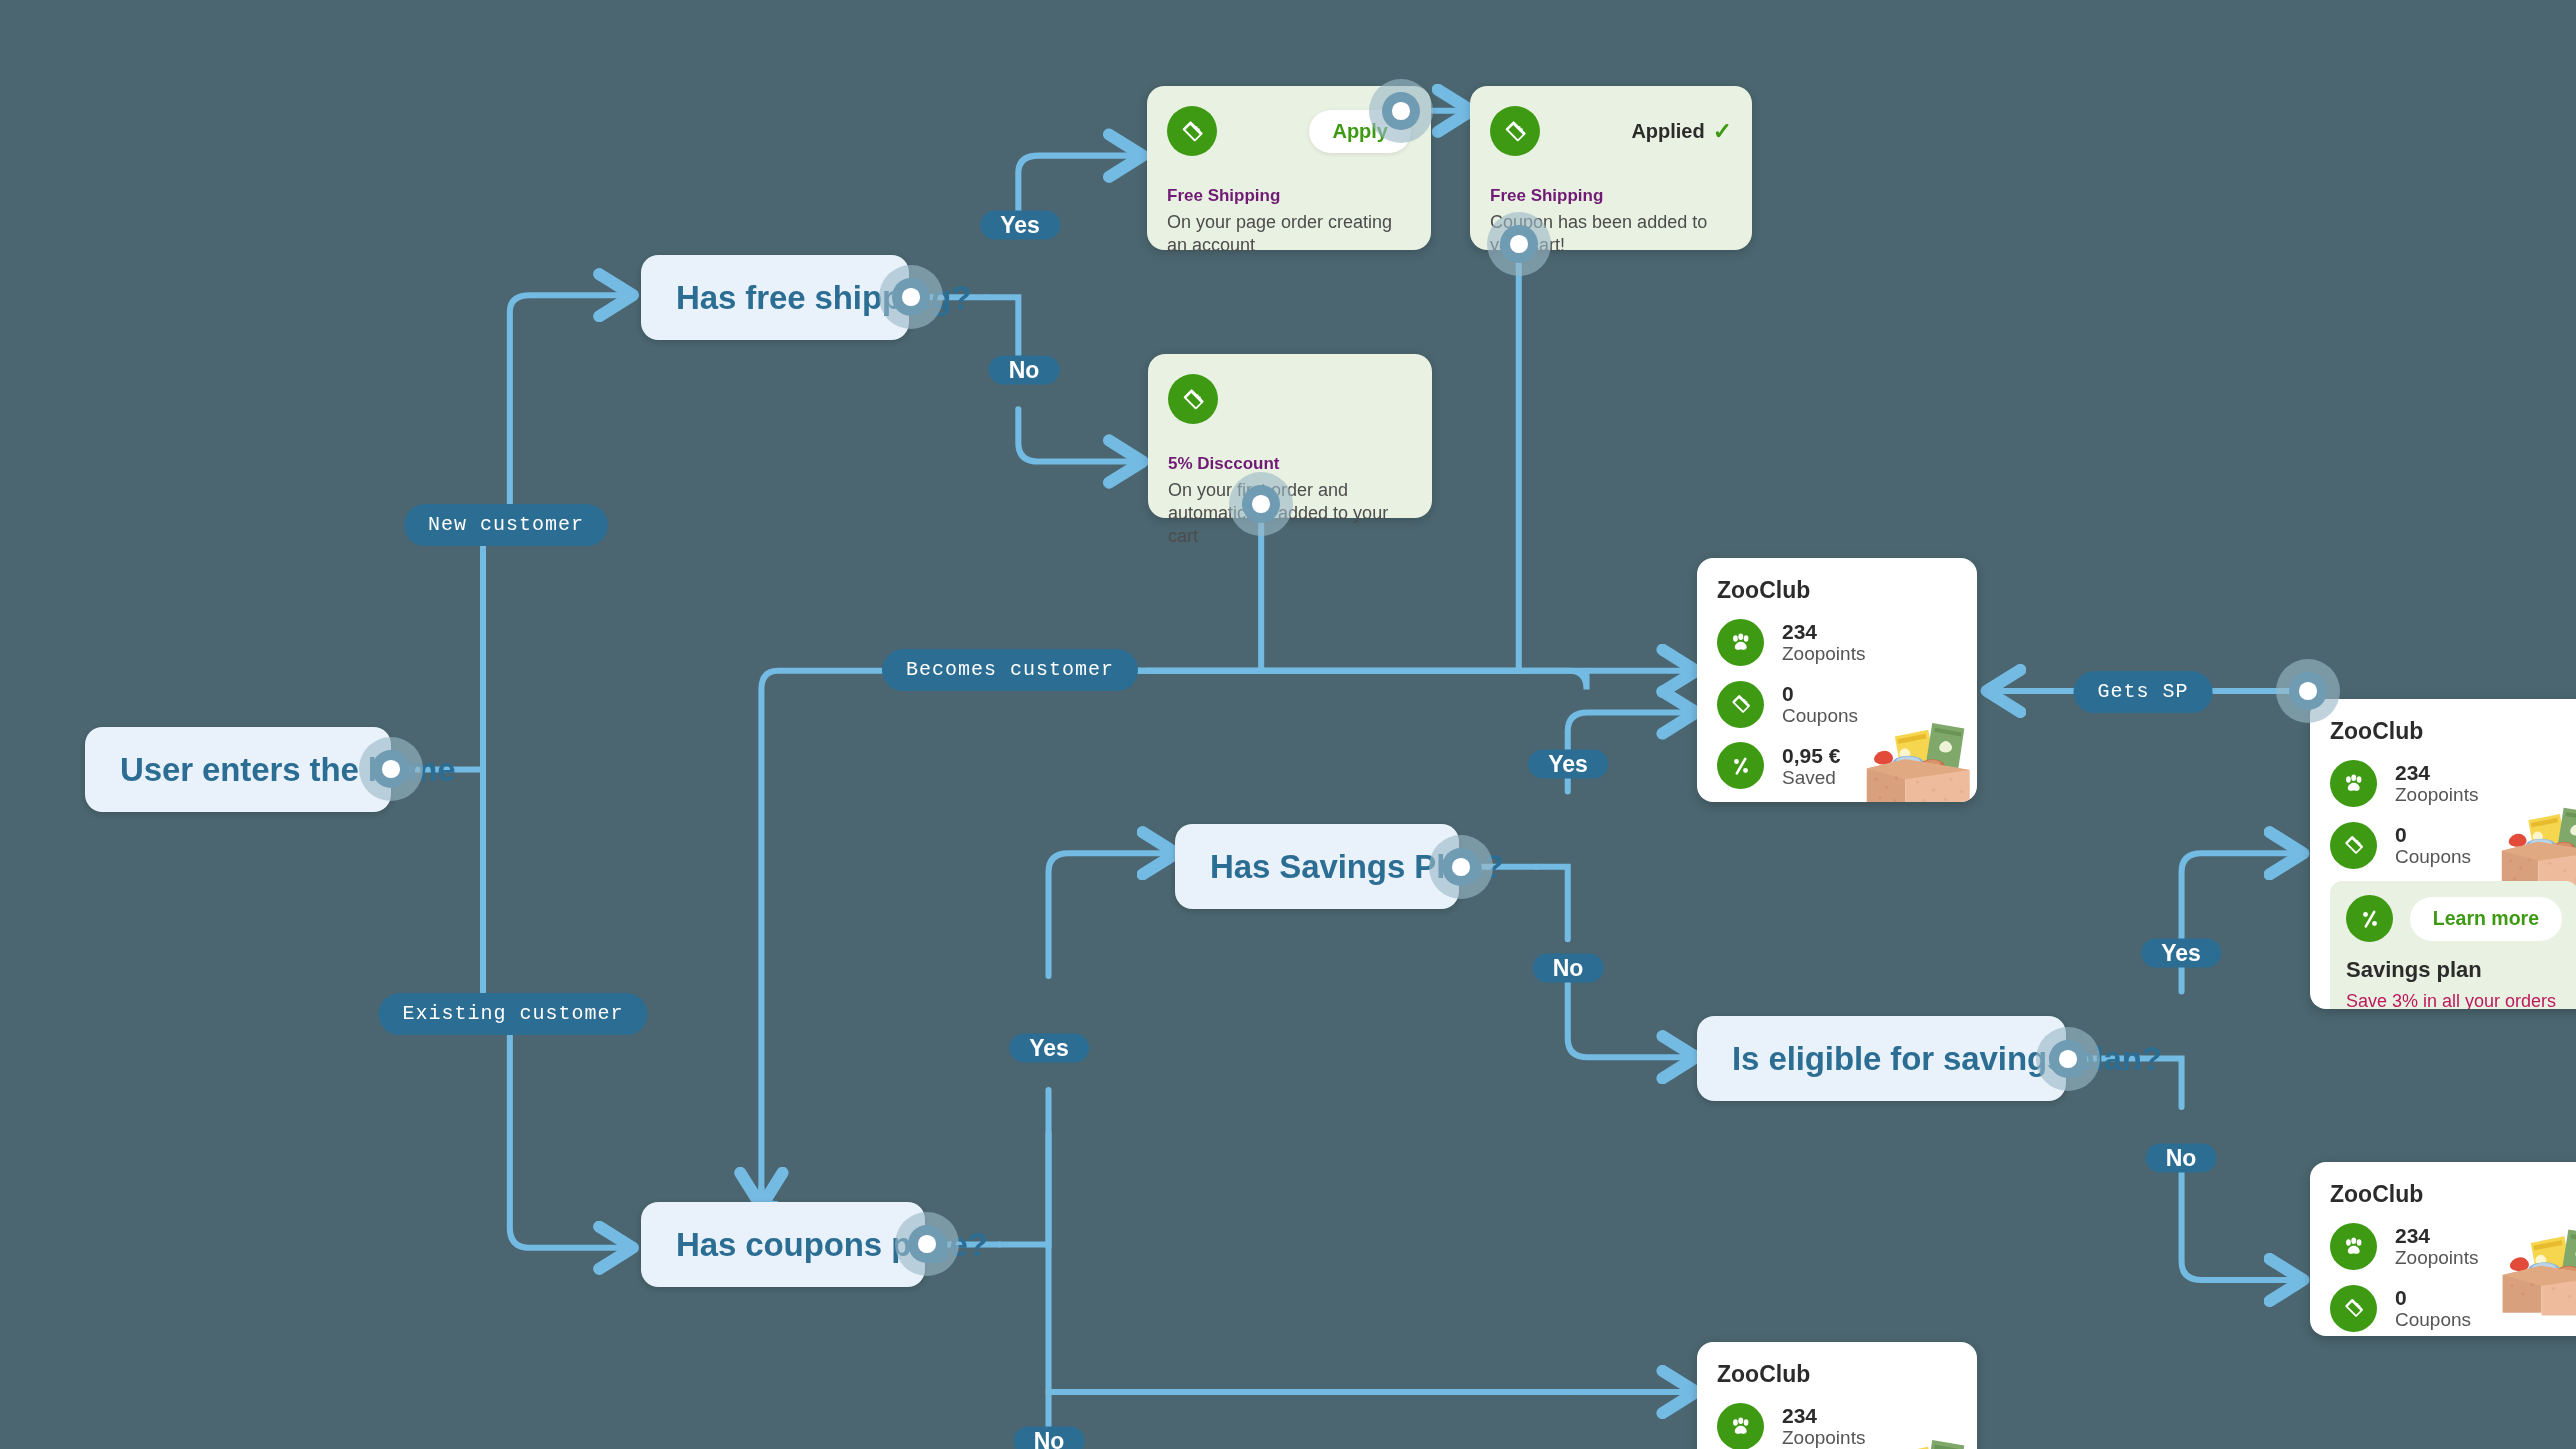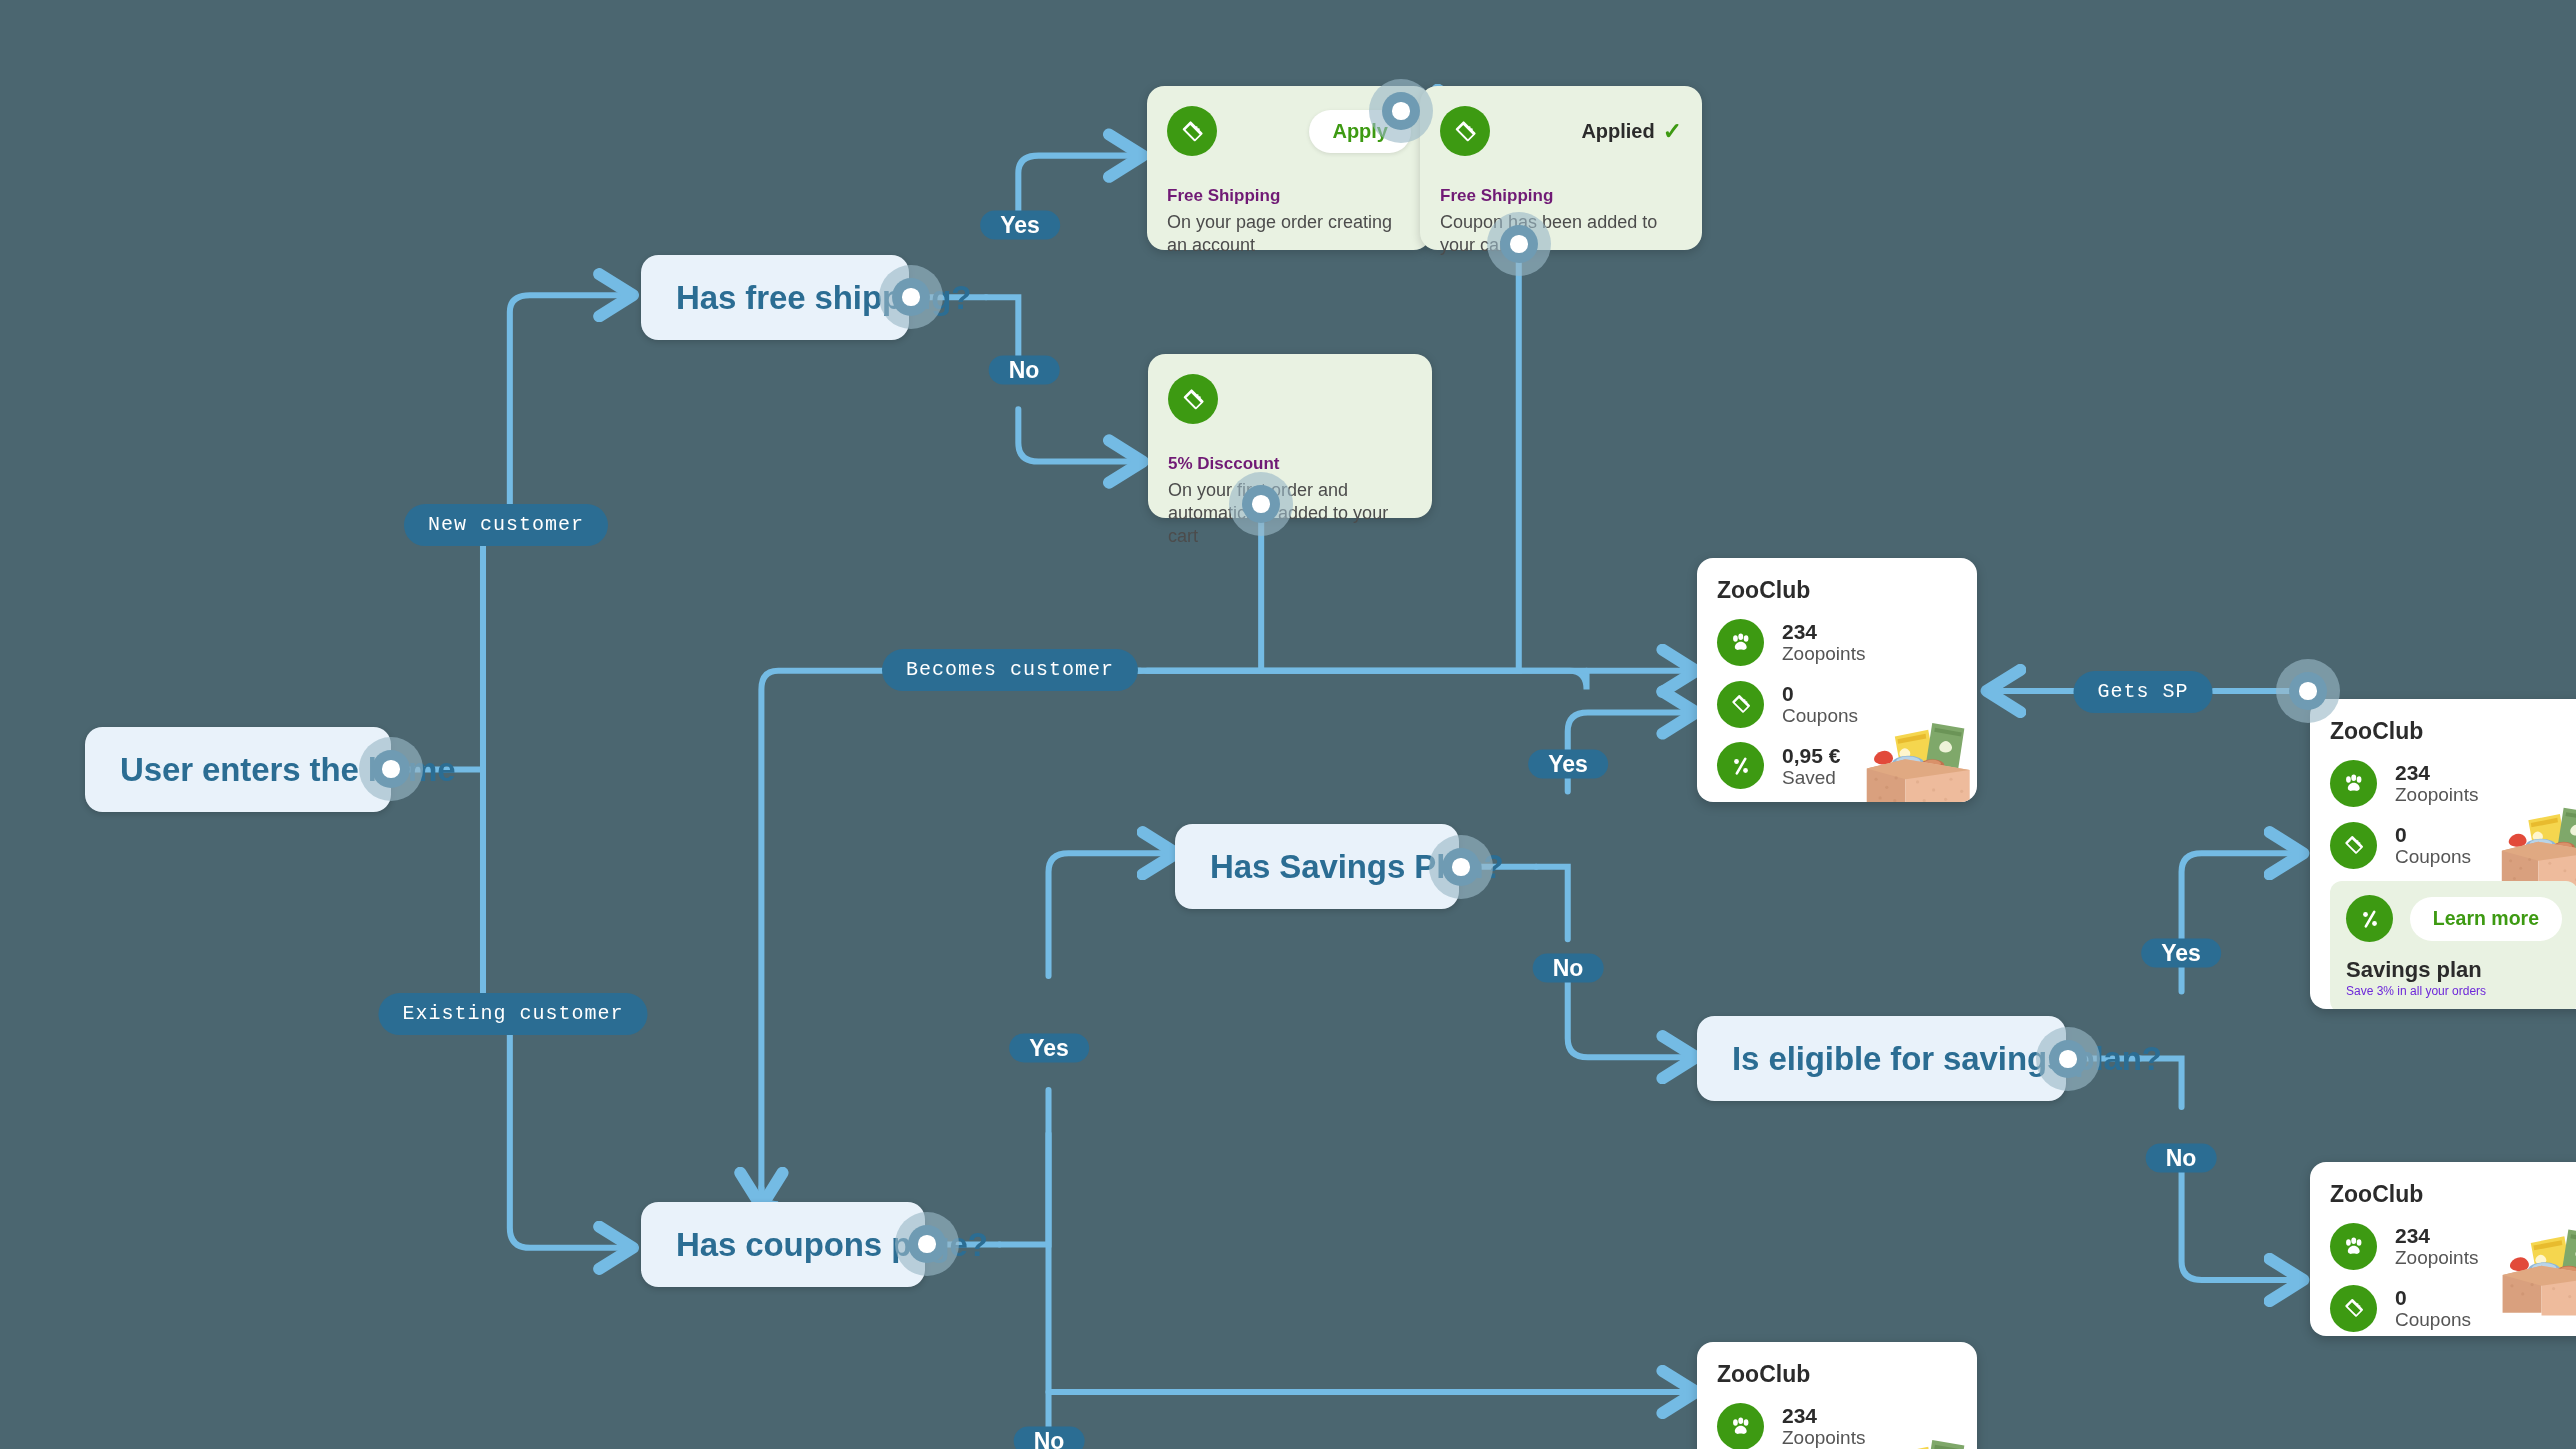--- a/index.html
+++ b/index.html
@@ -118,21 +118,21 @@
   .splan{
     background:#e9f2e2;border-radius:12px;padding:14.8px 16px;margin-top:12px;position:relative;z-index:4;
   }
   .splan .sprow{display:flex;align-items:center;justify-content:space-between;}
   .learn-btn{
     background:#fff;color:#3d9a12;font-weight:bold;font-size:19.5px;
     border-radius:670px;padding:10.7px 23px;border:none;cursor:pointer;
     font-family:"Liberation Sans",sans-serif;
   }
   .splan .sptitle{font-size:22px;font-weight:bold;color:#2b2b2b;margin-top:14.8px;}
-  .splan .spdesc{font-size:12px;color:#6d28d9;margin-top:1px;}
+  .splan .spdesc{font-size:18px;color:#be185d;margin-top:8px;}
 </style>
 </head>
 <body>
 
 <div id="canvas">
 
   <svg id="edges" viewBox="0 0 3840 2160">
     <defs>
       <marker id="ar" markerWidth="9" markerHeight="9" refX="6.2" refY="4.5" orient="auto">
         <path d="M1,1 L6.6,4.5 L1,8" fill="none" stroke="#74bbe4" stroke-width="2" stroke-linecap="round" stroke-linejoin="round"></path>
@@ -266,21 +266,21 @@
       </span>
       <button class="apply-btn">Apply</button>
     </div>
     <div class="ctitle">Free Shipping</div>
     <div class="cdesc">On your page order creating an account</div>
   </div>
   <div class="handle" style="left:1401px;top:111px;">
       <i></i>
     </div>
 
-  <div class="coupon" style="left:1420px;top:86px;width:282px;height:164px;">
+  <div class="coupon" style="left:1470px;top:86px;width:282px;height:164px;">
     <div class="crow">
       <span class="ticket-badge">
         <svg width="27" height="27" viewBox="0 0 24 24">
             <g fill="#fff">
               <path d="M3.6 9.3l6-6a1 1 0 011.4 0l9.7 9.7a1 1 0 010 1.4l-6 6a1 1 0 01-1.4 0L3.6 10.7a1 1 0 010-1.4zm2.2 1.1l8.4 8.4 4.2-4.2-8.4-8.4-4.2 4.2z"></path>
               <circle cx="15.6" cy="8.2" r=".95"></circle>
               <circle cx="17.5" cy="10.1" r=".95"></circle>
             </g>
           </svg>
       </span>

